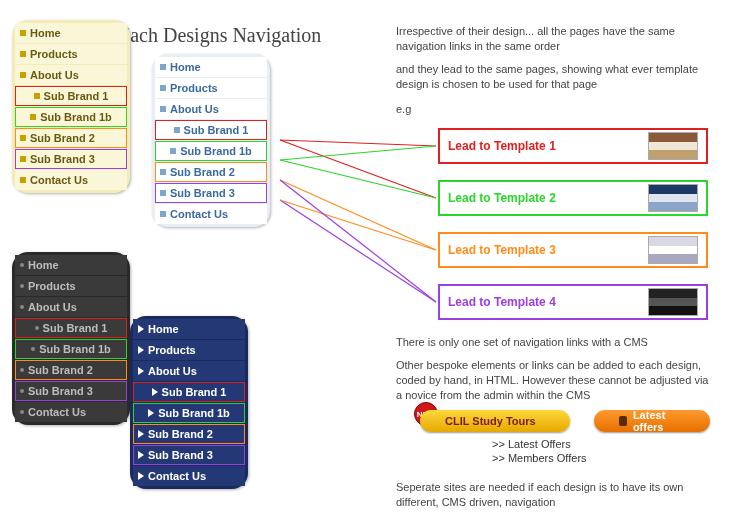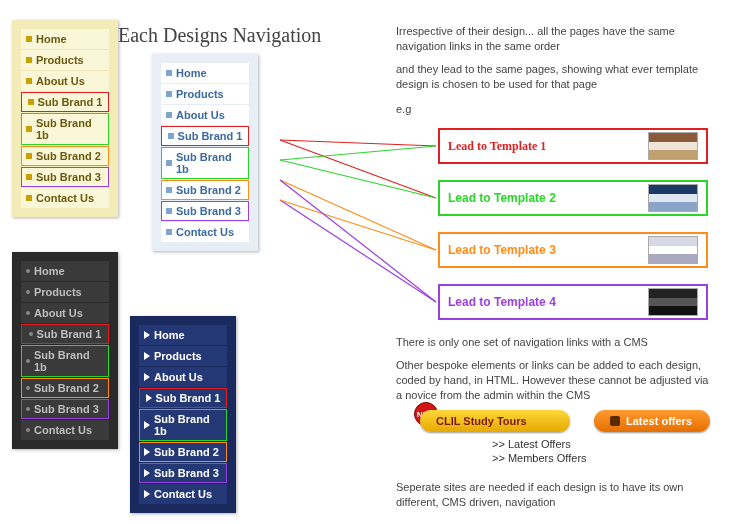--- a/index.html
+++ b/index.html
@@ -11,26 +11,27 @@
     font-size: 11px;
     color: #333;
     background: #fff;
     position: relative;
     overflow: hidden;
   }
   .canvas { position: relative; width: 740px; height: 524px; }
 
   .nav-panel {
     position: absolute;
-    width: 106px;
+    width: 118px;
     display: flex;
     flex-direction: column;
     gap: 1px;
-    padding: 9px;
+    padding: 3px;
     box-shadow: 1px 1px 3px rgba(0,0,0,.3);
+    border-radius: 16px;
   }
   .nav-item {
     display: flex;
     align-items: center;
     gap: 4px;
     padding: 3px 4px;
     font-size: 11px;
     font-weight: bold;
     cursor: pointer;
     border: 1px solid transparent;
@@ -75,42 +76,42 @@
 
   
   .lead {
     position:absolute; left:438px; width:270px; height:36px;
     border:2px solid; display:flex; align-items:center;
     padding:0 8px; font-size:12px; font-weight:bold;
     justify-content: space-between;
   }
   .lead .thumb { width:50px; height:28px; background:#ddd; border:1px solid #aaa; display:flex; flex-direction:column; }
   .thumb .bar { flex:1; }
-  .l1 { top:128px; border-color:#e02020; color:#e02020;font-family:Liberation Serif, serif; }
+  .l1 { top:128px; border-color:#e02020; color:#e02020; }
   .l1 .thumb .bar:nth-child(1){background:#8a5a3a;} .l1 .thumb .bar:nth-child(2){background:#f0e6d8;} .l1 .thumb .bar:nth-child(3){background:#c0a070;}
   .l2 { top:180px; border-color:#2bd62b; color:#2bd62b; }
   .l2 .thumb .bar:nth-child(1){background:#1b3a66;} .l2 .thumb .bar:nth-child(2){background:#e0e6ef;} .l2 .thumb .bar:nth-child(3){background:#8aa5c8;}
   .l3 { top:232px; border-color:#ff8c1a; color:#ff8c1a; }
   .l3 .thumb .bar:nth-child(1){background:#d8d8e4;} .l3 .thumb .bar:nth-child(2){background:#fff;} .l3 .thumb .bar:nth-child(3){background:#a8a8c0;}
   .l4 { top:284px; border-color:#9a3fe0; color:#9a3fe0; }
   .l4 .thumb .bar:nth-child(1){background:#222;} .l4 .thumb .bar:nth-child(2){background:#555;} .l4 .thumb .bar:nth-child(3){background:#111;}
 
   
   .watermark {
     position:absolute; left:134px; top:286px;
     font-family:"Times New Roman",serif; font-weight:bold;
     font-size:26px; color:rgba(120,120,120,.35); letter-spacing:1px;
     text-shadow: 1px 1px 0 rgba(255,255,255,.4);
   }
 
   
   .btn {
     position:absolute; top:410px; height:22px;
     border-radius:11px; color:#fff; font-weight:bold; font-size:11px;
-    display:flex; align-items:center; padding:0 16px; gap:6px;
+    display:flex; align-items:center; padding:0 25px; gap:6px;
     box-shadow: 0 1px 2px rgba(0,0,0,.4);
   }
   .btn-yellow { left:420px; width:150px; background:linear-gradient(#ffd83a,#e6a800); color:#7a1a1a; }
   .btn-orange { left:594px; width:116px; background:linear-gradient(#ff9a2e,#e66f00); }
   .new-badge {
     position:absolute; width:24px; height:24px; border-radius:50%;
     background:#d01818; color:#fff; font-size:8px; font-weight:bold;
     display:flex; align-items:center; justify-content:center;
     left:414px; top:402px; border:1px solid #800;
   }

